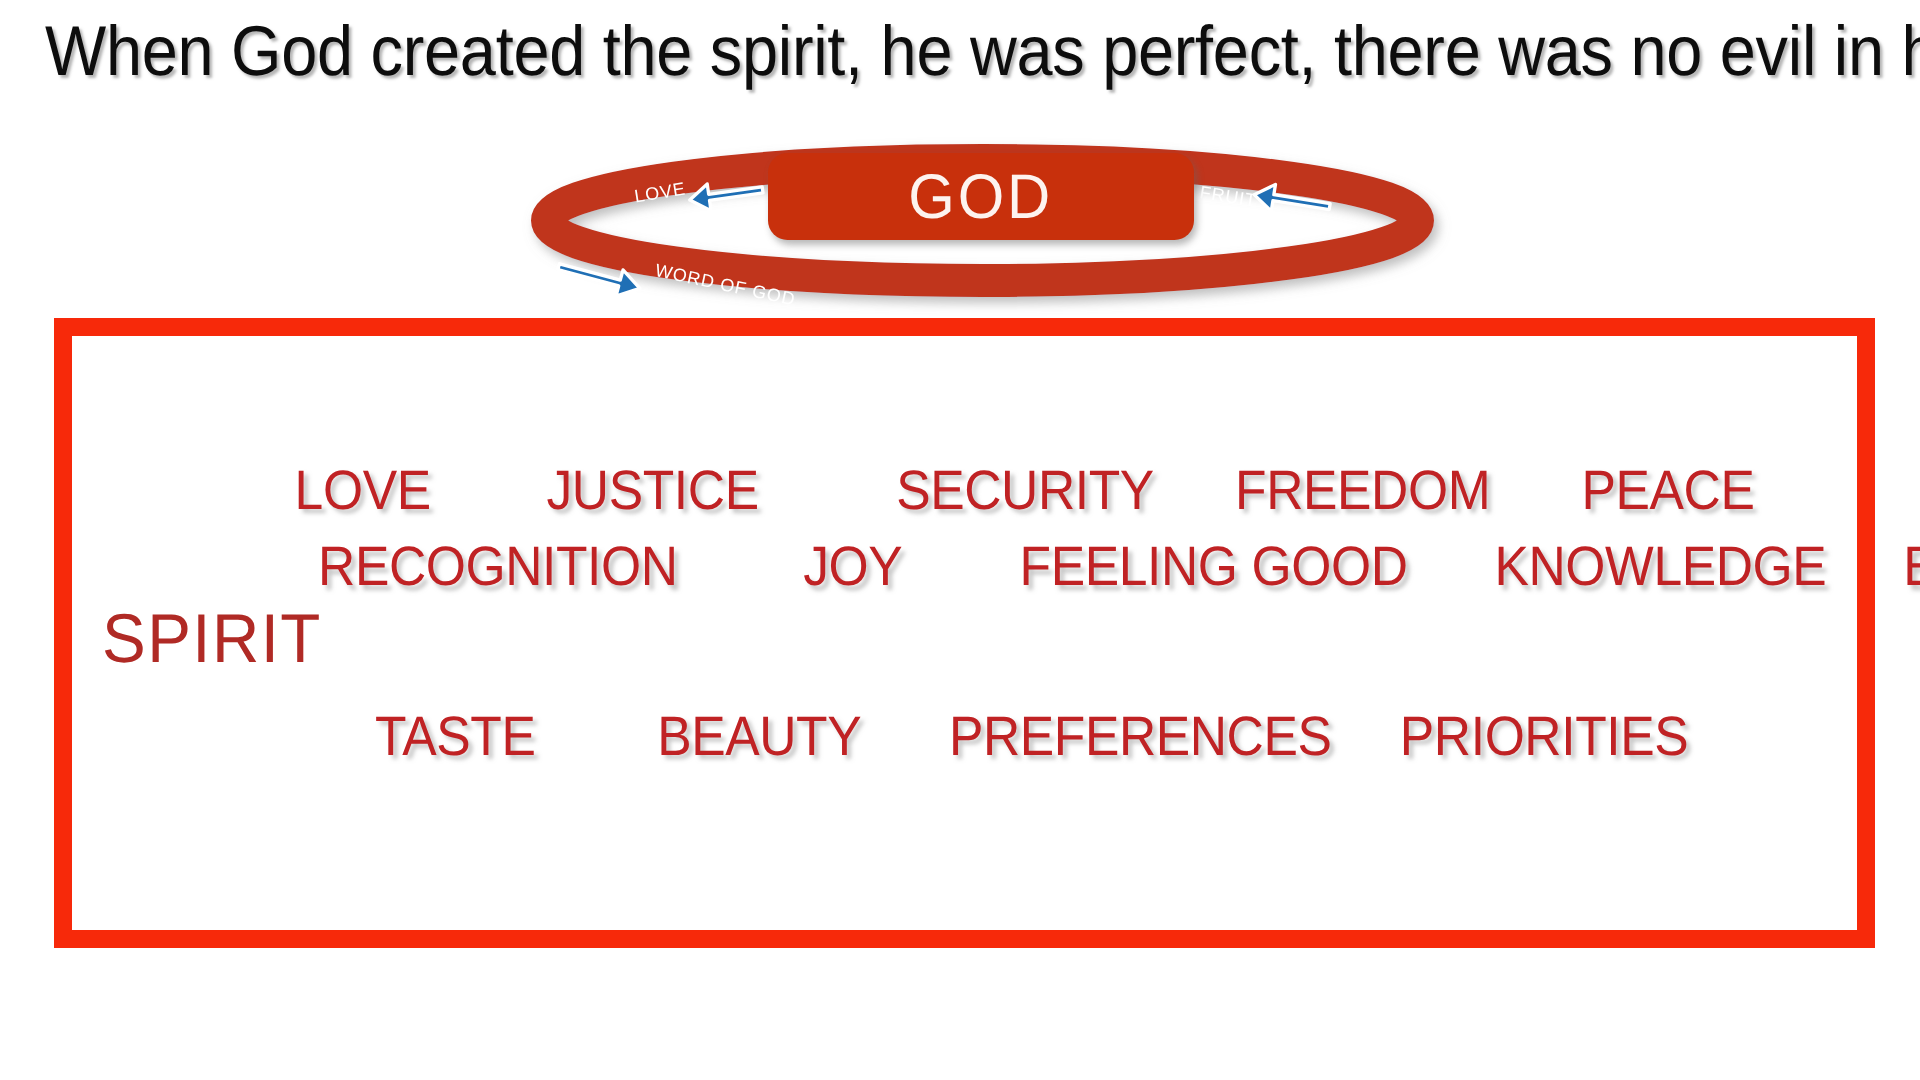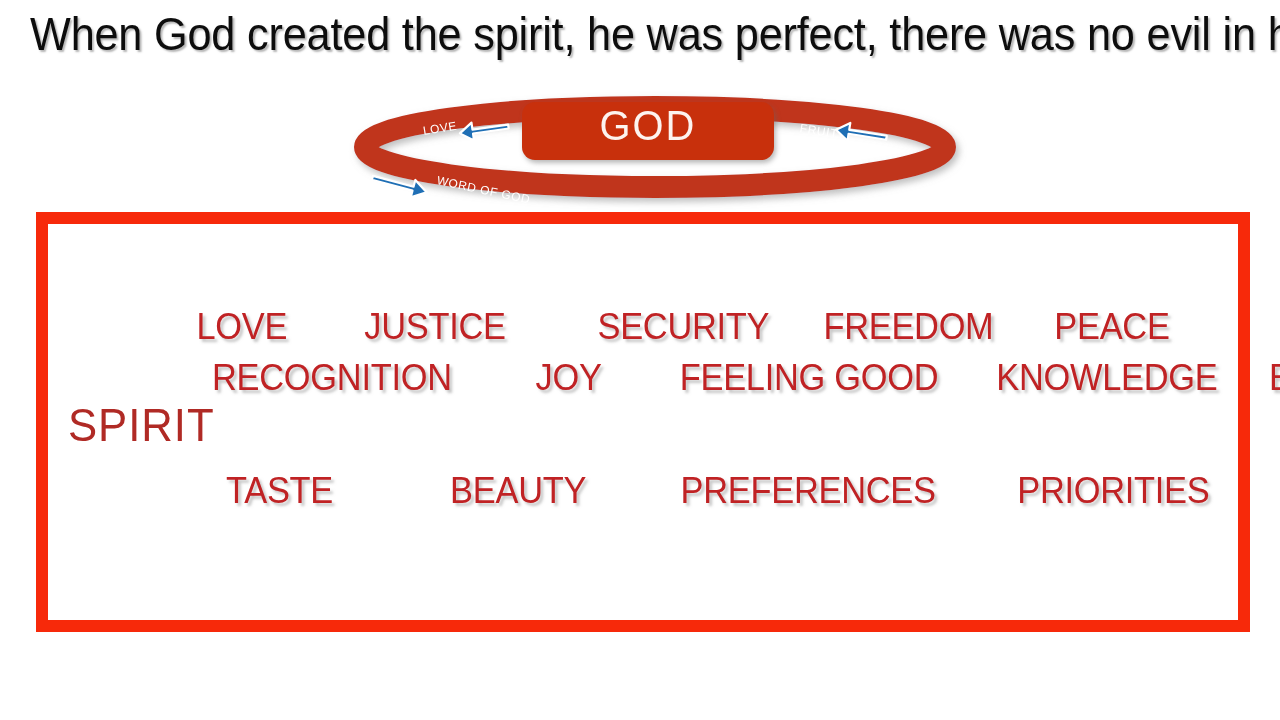--- a/index.html
+++ b/index.html
@@ -54,29 +54,29 @@
     letter-spacing: 0.6px;
     white-space: nowrap;
     transform-origin: left center;
   }
   #label-love   { left: 73px;  top: 30px;  transform: rotate(-9deg); }
   #label-fruit  { left: 450px; top: 27px;  transform: rotate(9deg); }
   #label-word   { left: 87px;  top: 79px;  transform: rotate(12deg); }
 
   #god-box {
     position: absolute;
-    left: 172px;
+    left: 162px;
     top: 8px;
-    width: 252px;
+    width: 284px;
     height: 58px;
     background: #c8300c;
     border-radius: 13px;
     box-shadow: 2px 3px 5px rgba(100,100,100,0.45);
     display: flex;
-    align-items: flex-start;
+    align-items: center;
     justify-content: center;
   }
   #god-label {
     color: #fdf3ef;
     font-family: "Liberation Sans Narrow", "Liberation Sans", sans-serif;
     font-size: 42px;
     font-weight: 300;
     letter-spacing: 2px;
     transform: scaleX(0.95);
   }
@@ -116,21 +116,21 @@
     color: #c02224;
     font-family: "Liberation Sans Narrow", "Liberation Sans", sans-serif;
     font-weight: 400;
     font-size: 37px;
     letter-spacing: -0.3px;
     transform: scaleX(0.93);
     text-shadow: 3px 3px 3px rgba(150,150,150,0.55);
   }
   #row-1 { left: 193px; top: 306px; }
   #row-2 { left: 203px; top: 357px; }
-  #row-3 { left: 222px; top: 470px; gap: 36px; }
+  #row-3 { left: 246px; top: 470px; }
 
   #row-1 .word + .word { margin-left: 68px; }
   #row-1 .word:nth-child(3) { margin-left: 80px; }
   #row-1 .word:nth-child(4) { margin-left: 42px; }
   #row-1 .word:nth-child(5) { margin-left: 50px; }
 
   #row-2 .word + .word { margin-left: 50px; }
   #row-2 .word:nth-child(2) { margin-left: 72px; }
   #row-2 .word:nth-child(3) { margin-left: 66px; }
   #row-2 .word:nth-child(4) { margin-left: 40px; }

